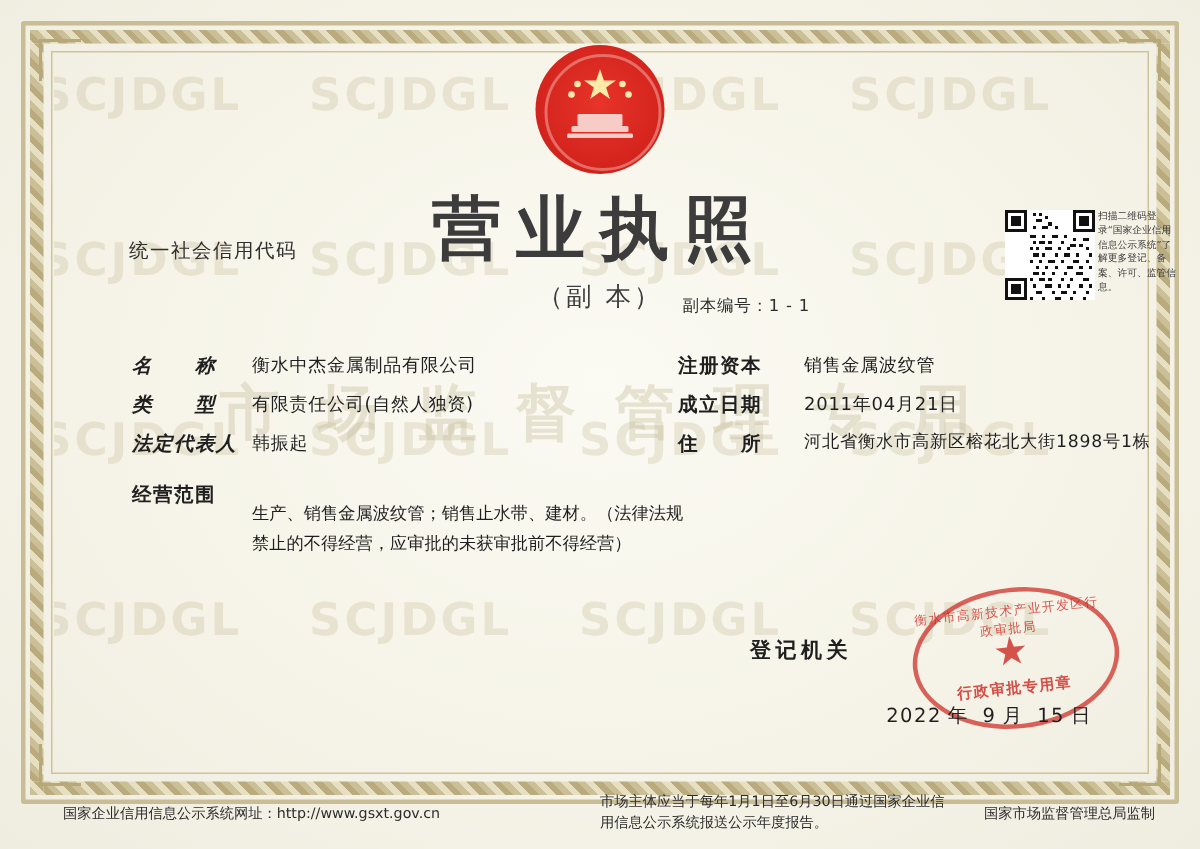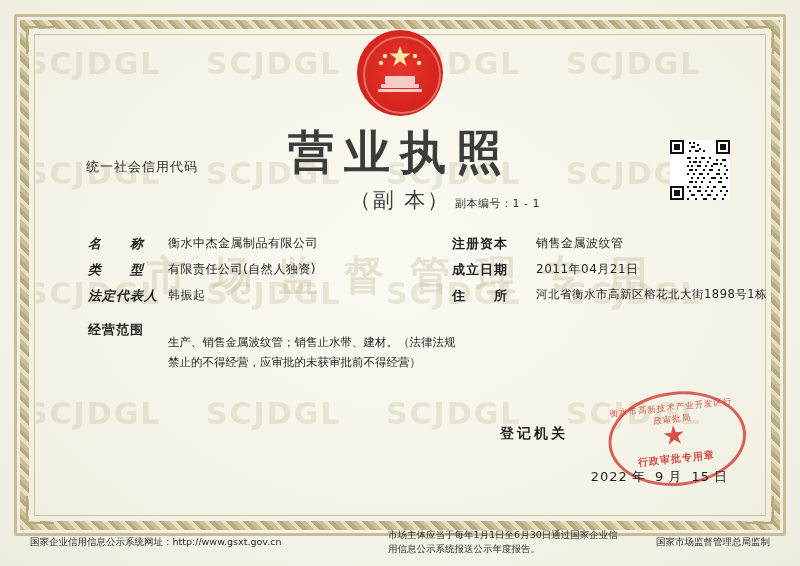--- a/index.html
+++ b/index.html
@@ -72,21 +72,21 @@
 
   
   .title{
     position:absolute;left:0;right:0;top:122px;text-align:center;
     font-size:46px;font-weight:bold;letter-spacing:10px;
     color:#3c3c3c;
     font-family:"DejaVu Sans","Liberation Sans",sans-serif;
   }
   .subtitle{
     position:absolute;left:0;right:0;top:186px;text-align:center;
-    font-size:21px;color:#3c3c3c;letter-spacing:2px;
+    font-size:17px;color:#3c3c3c;letter-spacing:2px;
   }
   .credit-label{
     position:absolute;left:86px;top:146px;
     font-size:13px;color:#2e2e2e;letter-spacing:1px;margin-top:12px;
   }
   .credit-code{
     position:absolute;left:80px;top:170px;
     font-size:13px;color:#2e2e2e;letter-spacing:0.5px;
   }
   .serial{
@@ -147,21 +147,21 @@
     position:absolute;left:0;right:0;top:10px;text-align:center;
     font-size:8.5px;color:rgba(205,40,35,0.78);letter-spacing:1px;
   }
   .seal .seal-bottom{
     position:absolute;left:0;right:0;bottom:14px;text-align:center;
     font-size:10px;font-weight:bold;color:rgba(205,40,35,0.82);letter-spacing:1px;
   }
 
   
   .footer{
-    position:absolute;left:0;right:0;bottom:6px;height:34px;
+    position:absolute;left:12px;right:0;bottom:6px;height:34px;
     font-size:9.5px;color:#2b2b2b;
   }
   .footer .f-left{position:absolute;left:30px;top:10px;}
   .footer .f-center{position:absolute;left:388px;top:2px;width:230px;line-height:1.5;}
   .footer .f-right{position:absolute;right:30px;top:10px;padding-left:33px;}
 </style>
 </head>
 <body>
 
 <div class="license">
@@ -305,20 +305,21 @@
           <rect x="22" y="26" width="1" height="1"></rect>
         <rect x="26" y="26" width="1" height="1"></rect>
         <rect x="8" y="28" width="1" height="1"></rect>
           <rect x="12" y="28" width="1" height="1"></rect>
         <rect x="16" y="28" width="2" height="1"></rect>
           <rect x="21" y="28" width="1" height="1"></rect>
         <rect x="25" y="28" width="1" height="1"></rect>
       </g>
     </svg>
   </div>
+  <div class="qr-note">扫描二维码登录“国家企业信用信息公示系统”了解更多登记、备案、许可、监管信息。</div>
 
   <div class="fields">
 
     <div class="row">
       <div class="col-l">
         <div class="lbl">名　　称</div>
         <div class="val">衡水中杰金属制品有限公司</div>
       </div>
       <div class="col-r">
         <div class="lbl">注册资本</div>

